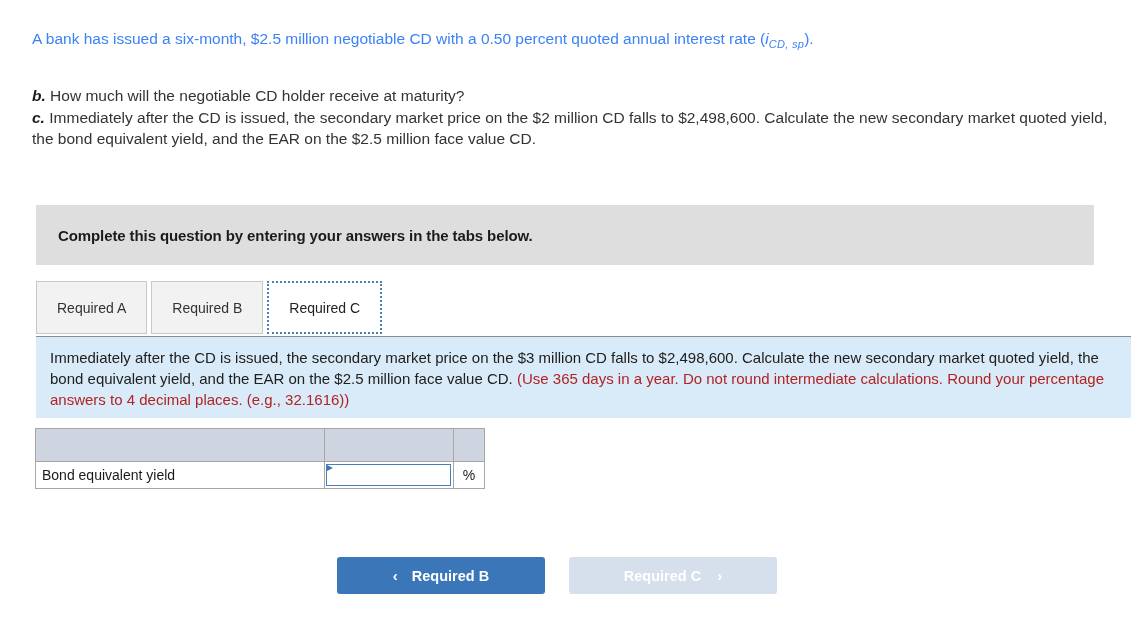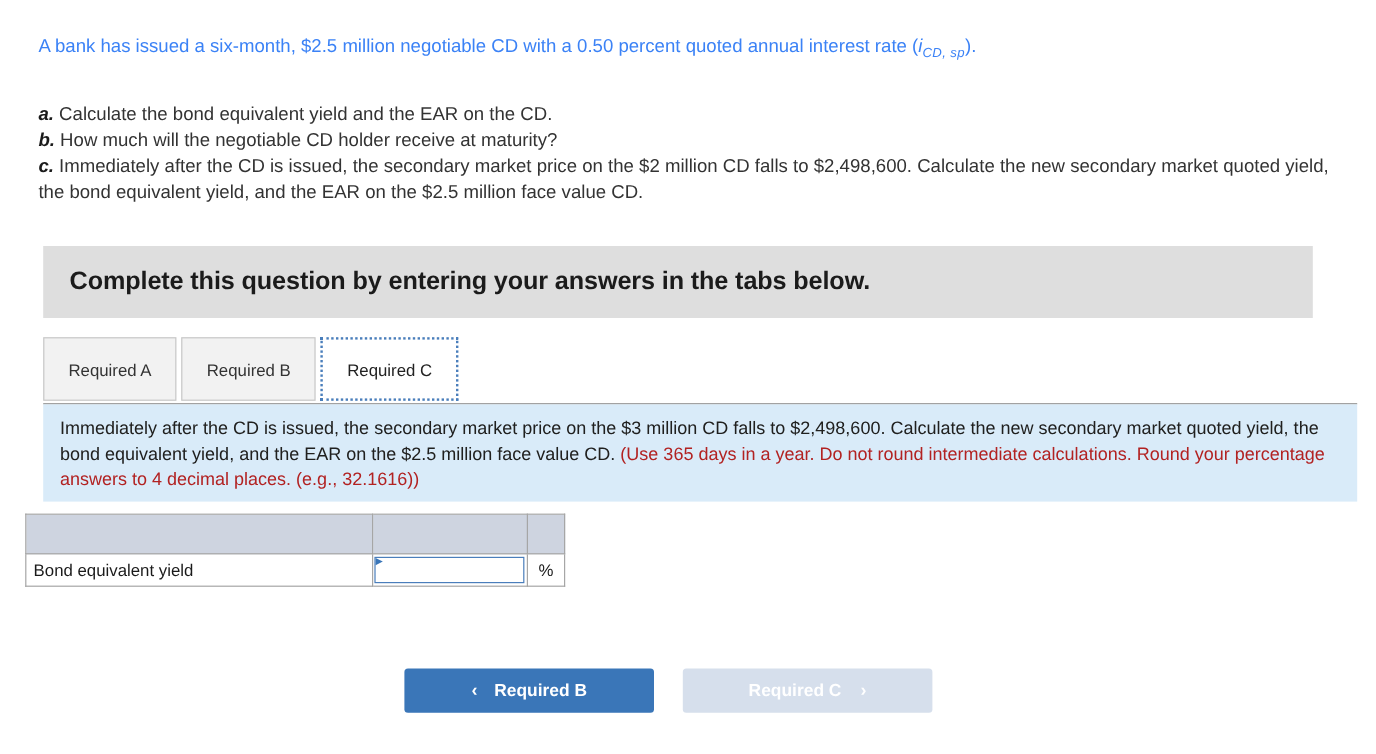--- a/index.html
+++ b/index.html
@@ -56,21 +56,21 @@
     left: 36px;
     top: 205px;
     width: 1058px;
     height: 60px;
     background: #dedede;
     display: flex;
     align-items: center;
   }
   .banner-text {
     margin-left: 22px;
-    font-size: 21px;
+    font-size: 15px;
     font-weight: bold;
     color: #1b1b1b;
     letter-spacing: -0.1px;
   }
 
   
   .tabstrip {
     position: absolute;
     left: 36px;
     top: 281px;
@@ -122,21 +122,21 @@
     padding: 10px 22px 0 14px;
     font-size: 15px;
     line-height: 21px;
     color: #20201f;
   }
   .red { color: #b22222; }
 
   
   .answer-table {
     position: absolute;
-    left: 21px;
+    left: 35px;
     top: 428px;
     border-collapse: collapse;
     font-size: 14px;
     color: #1a1a1a;
   }
   .answer-table td {
     border: 1px solid #a6a6a6;
     height: 20px;
     padding: 0;
   }
@@ -214,24 +214,20 @@
   .chev.right { margin-left: 16px; }
 </style>
 </head>
 <body>
 
 <div class="stem">
   <span>A bank has issued a six-month, $2.5 million negotiable CD with a 0.50 percent quoted annual interest rate (</span><span class="ital">i</span><span class="sub">CD, sp</span><span>).</span>
 </div>
 
 <div class="parts">
-  <p>
-    <span class="mark">a.</span>
-    <span>Calculate the bond equivalent yield and the EAR on the CD.</span>
-  </p>
   <p>
     <span class="mark">b.</span>
     <span>How much will the negotiable CD holder receive at maturity?</span>
   </p>
   <p>
     <span class="mark">c.</span>
     <span>Immediately after the CD is issued, the secondary market price on the $2 million CD falls to $2,498,600. Calculate the new secondary market quoted yield, the bond equivalent yield, and the EAR on the $2.5 million face value CD.</span>
   </p>
 </div>
 

